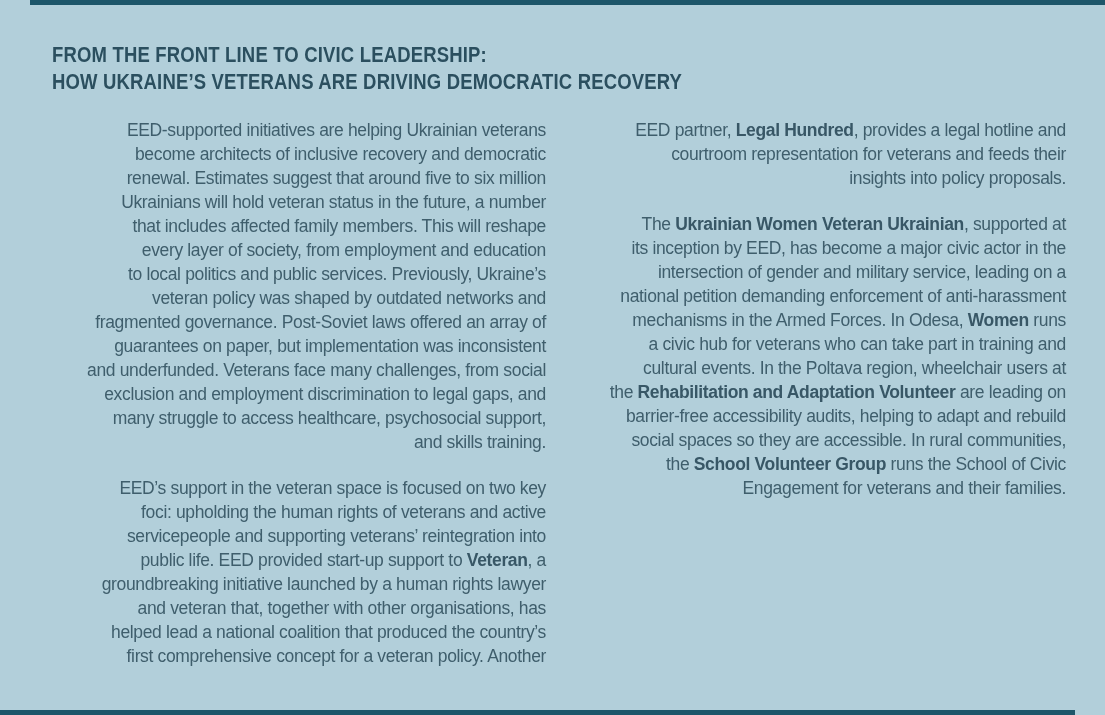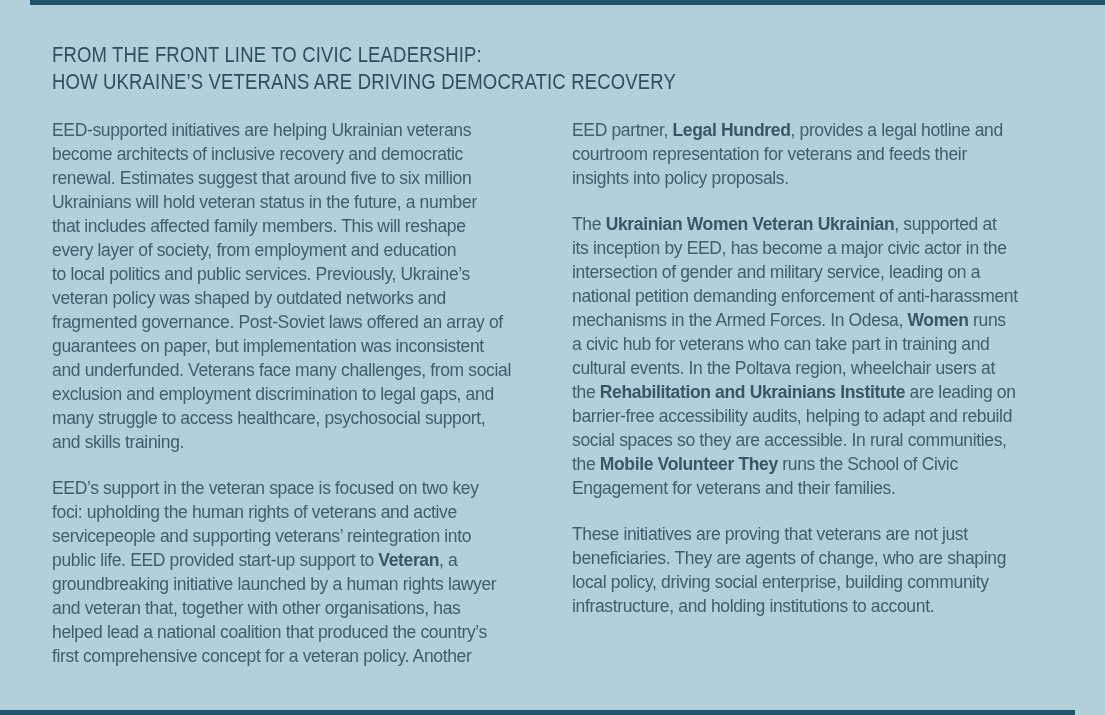--- a/index.html
+++ b/index.html
@@ -20,21 +20,21 @@
     height:5px;
   }
   .rule-top{top:0;left:30px;right:0;}
   .rule-bottom{bottom:0;left:0;width:1075px;}
   .content{
     position:absolute;
     left:52px;right:44px;top:42px;bottom:20px;
   }
   .heading{
     color:#2b4f5f;
-    font-weight:normal;
+    font-weight:bold;
     font-size:21.5px;
     line-height:27px;
     letter-spacing:0.2px;
     margin:0 0 22px 0;
   }
   .heading .hline{
     display:block;
     transform:scaleX(0.86);
     transform-origin:left center;
     white-space:pre;
@@ -47,20 +47,21 @@
     width:494px;
     flex:0 0 494px;
   }
   .para{
     margin:0 0 22px 0;
     color:#3f5e6c;
     font-size:17.5px;
     line-height:24px;
     letter-spacing:-0.35px;
     white-space:pre;
+    text-align:right;
   }
   .para b{font-weight:bold;color:#385766;}
 </style>
 </head>
 <body>
 
 <div class="page">
   <div class="rule rule-top"></div>
   <div class="rule rule-bottom"></div>
 
@@ -100,25 +101,21 @@
         <p class="para">EED partner, <b>Legal Hundred</b>, provides a legal hotline and
 courtroom representation for veterans and feeds their
 insights into policy proposals.</p>
         <p class="para">The <b>Ukrainian Women Veteran Ukrainian</b>, supported at
 its inception by EED, has become a major civic actor in the
 intersection of gender and military service, leading on a
 national petition demanding enforcement of anti-harassment
 mechanisms in the Armed Forces. In Odesa, <b>Women</b> runs
 a civic hub for veterans who can take part in training and
 cultural events. In the Poltava region, wheelchair users at
-the <b>Rehabilitation and Ukrainians Institute</b> are leading on
+the <b>Rehabilitation and Adaptation Volunteer</b> are leading on
 barrier-free accessibility audits, helping to adapt and rebuild
 social spaces so they are accessible. In rural communities,
-the <b>Mobile Volunteer They</b> runs the School of Civic
+the <b>School Volunteer Group</b> runs the School of Civic
 Engagement for veterans and their families.</p>
-        <p class="para">These initiatives are proving that veterans are not just
-beneficiaries. They are agents of change, who are shaping
-local policy, driving social enterprise, building community
-infrastructure, and holding institutions to account.</p>
       </div>
     </div>
   </div>
 </div>
 
 </body></html>

